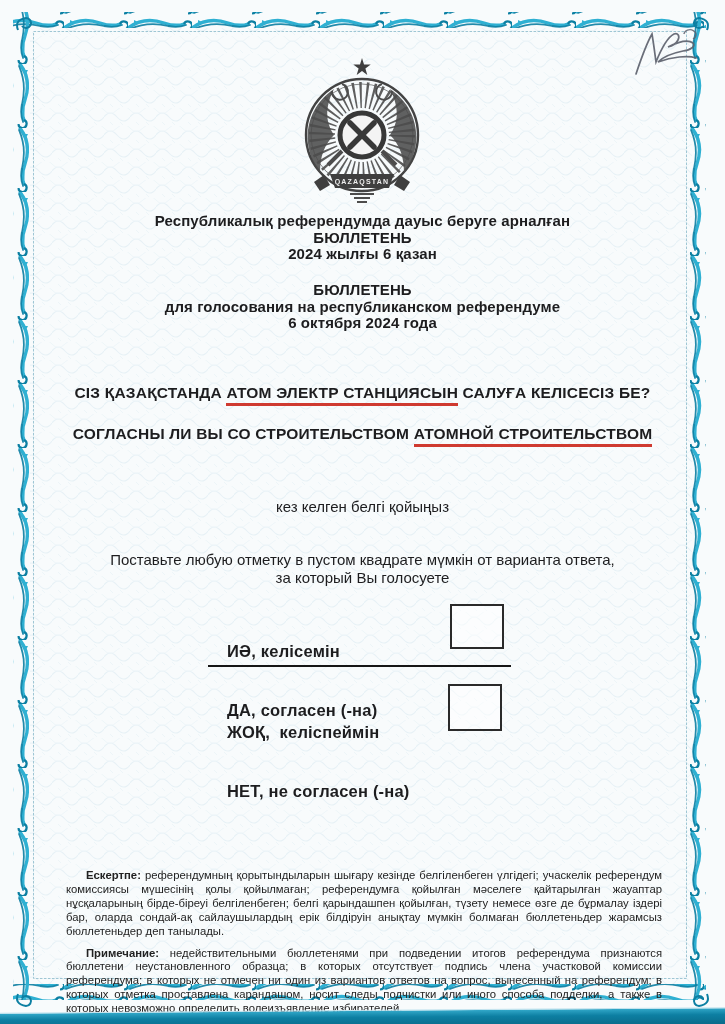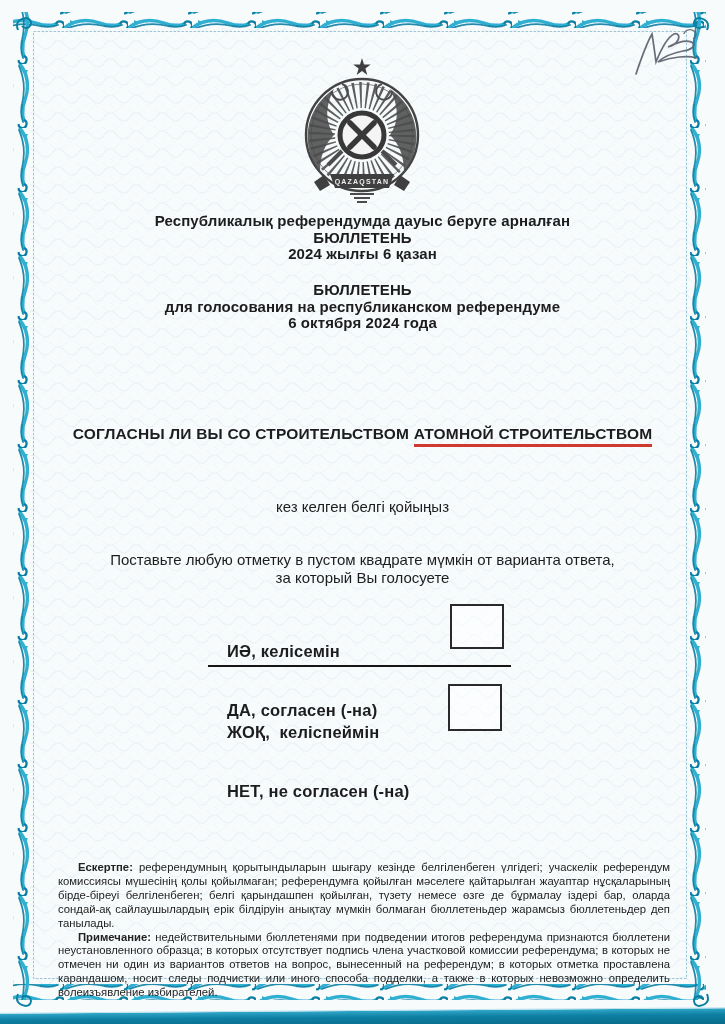--- a/index.html
+++ b/index.html
@@ -31,21 +31,21 @@
     background:rgba(255,255,255,.5);
   }
   .opt-divider{
     position:absolute;left:208px;width:303px;height:2px;background:#161616;
   }
 
   .notes{
     position:absolute;left:58px;top:861px;width:612px;
     font-size:11.3px;line-height:13.9px;text-align:justify;color:#222;
   }
-  .notes p{margin:0;text-indent:20px;}
+  .notes p{margin:8px;text-indent:20px;}
   .notes b{font-weight:bold;}
 
   .bottom-strip{
     position:absolute;left:-8px;bottom:-3px;width:741px;height:16px;
     background:linear-gradient(180deg,#31a7c8 0%,#0d7fa2 40%,#0a6b8a 100%);
     border-top:1px solid #c2e3ee;
     transform:rotate(-0.45deg);
   }
   .sig{position:absolute;left:628px;top:24px;width:82px;height:62px;}
   .emblem{position:absolute;left:294px;top:57px;width:136px;height:150px;}
@@ -141,20 +141,23 @@
       <div>БЮЛЛЕТЕНЬ</div>
       <div>2024 жылғы 6 қазан</div>
     </div>
 
     <div class="center-block hdr" style="top:282px;">
       <div>БЮЛЛЕТЕНЬ</div>
       <div>для голосования на республиканском референдуме</div>
       <div>6 октября 2024 года</div>
     </div>
 
+    <div class="center-block question" style="top:383px;">
+      <span>СІЗ ҚАЗАҚСТАНДА </span><span class="red-underline">АТОМ ЭЛЕКТР СТАНЦИЯСЫН</span><span> САЛУҒА КЕЛІСЕСІЗ БЕ?</span>
+    </div>
 
     <div class="center-block question" style="top:424px;">
       <div>
         <span>СОГЛАСНЫ ЛИ ВЫ СО СТРОИТЕЛЬСТВОМ </span><span class="red-underline">АТОМНОЙ СТРОИТЕЛЬСТВОМ</span>
       </div>
     </div>
 
     <div class="center-block instr" style="top:498px;">
       <div>кез келген белгі қойыңыз</div>
     </div>

